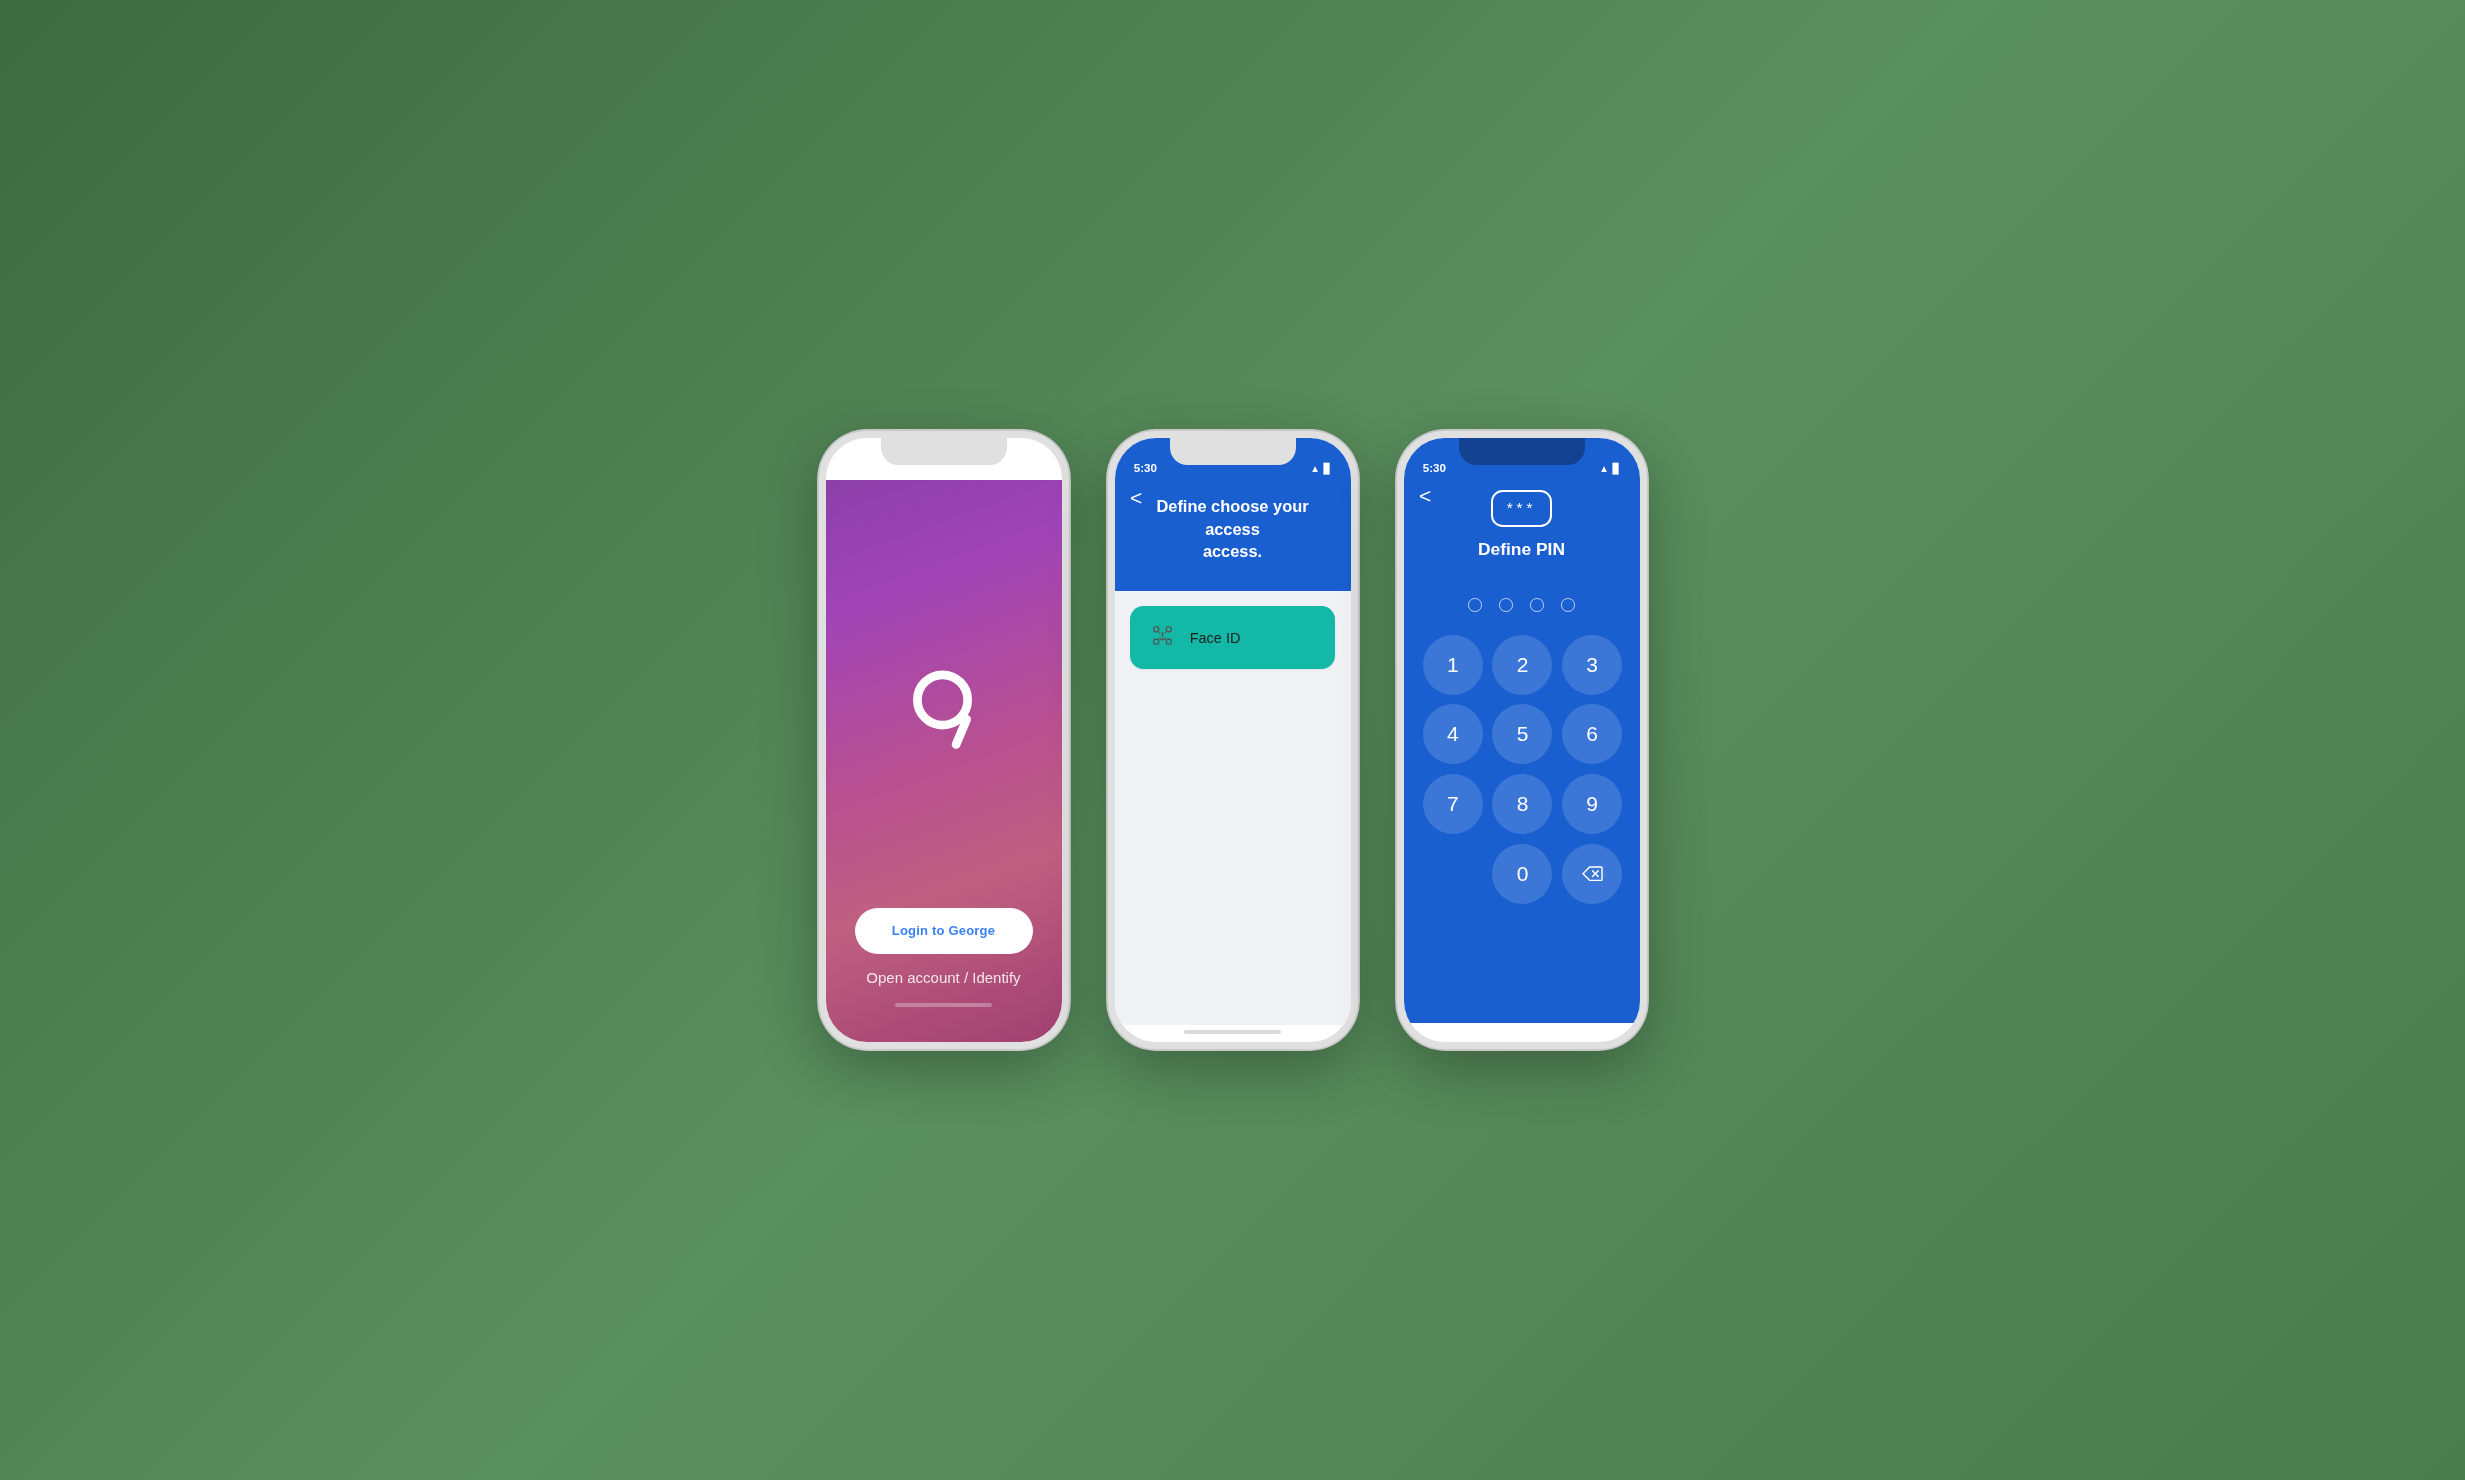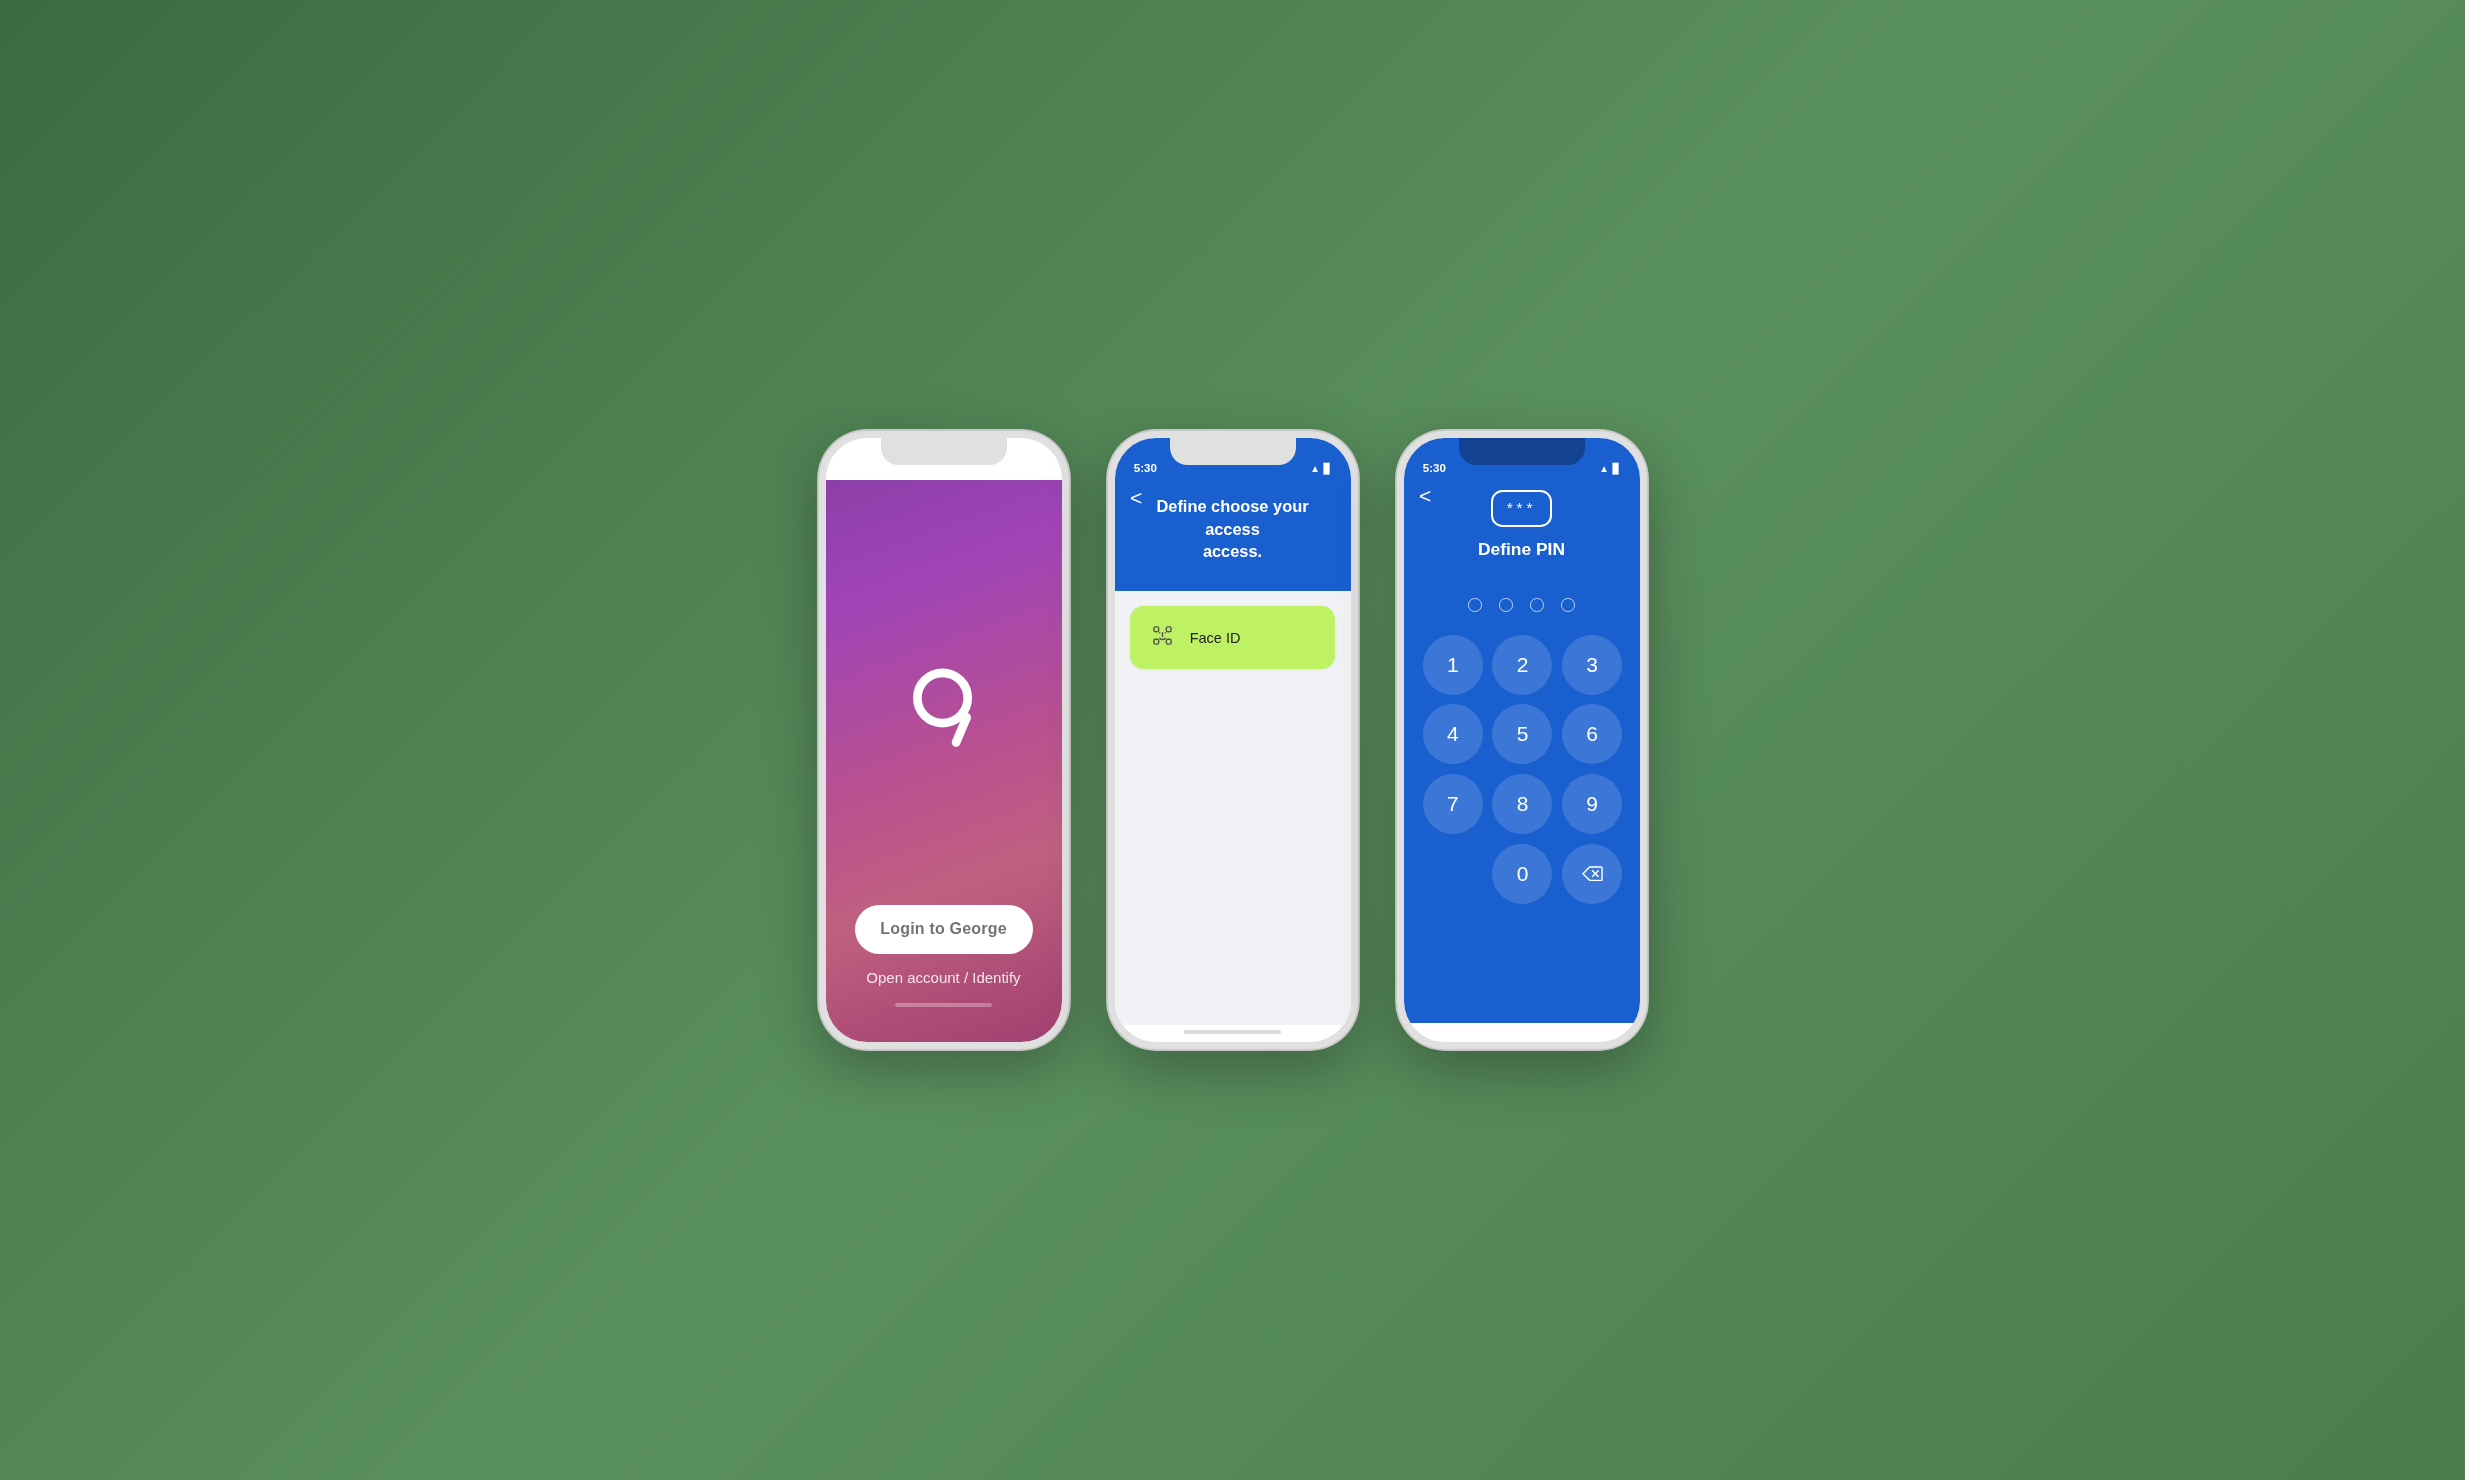--- a/index.html
+++ b/index.html
@@ -107,23 +107,23 @@
       gap: 15.4px;
       padding-bottom: 9.7px;
     }
 
     .login-button {
       width: 100%;
       background: white;
       border: none;
       border-radius: 29px;
       padding: 15.4px;
-      font-size: 16px;
+      font-size: 13px;
       font-weight: 600;
-      color: #737373;
+      color: #3b82f6;
       cursor: pointer;
       letter-spacing: 0.2px;
     }
 
     .open-account-text {
       color: rgba(255,255,255,0.85);
       font-size: 15px;
     }
 
     .home-indicator {
@@ -178,21 +178,21 @@
     }
 
     .access-options {
       padding: 15.4px;
       display: flex;
       flex-direction: column;
       gap: 9.7px;
     }
 
     .access-option {
-      background: #bef264;
+      background: #14b8a6;
       border-radius: 13.5px;
       padding: 17.4px 19.3px;
       display: flex;
       align-items: center;
       gap: 13.5px;
       cursor: pointer;
       box-shadow: 0 1px 3.9px rgba(0,0,0,0.06);
     }
 
     .access-option-icon {

